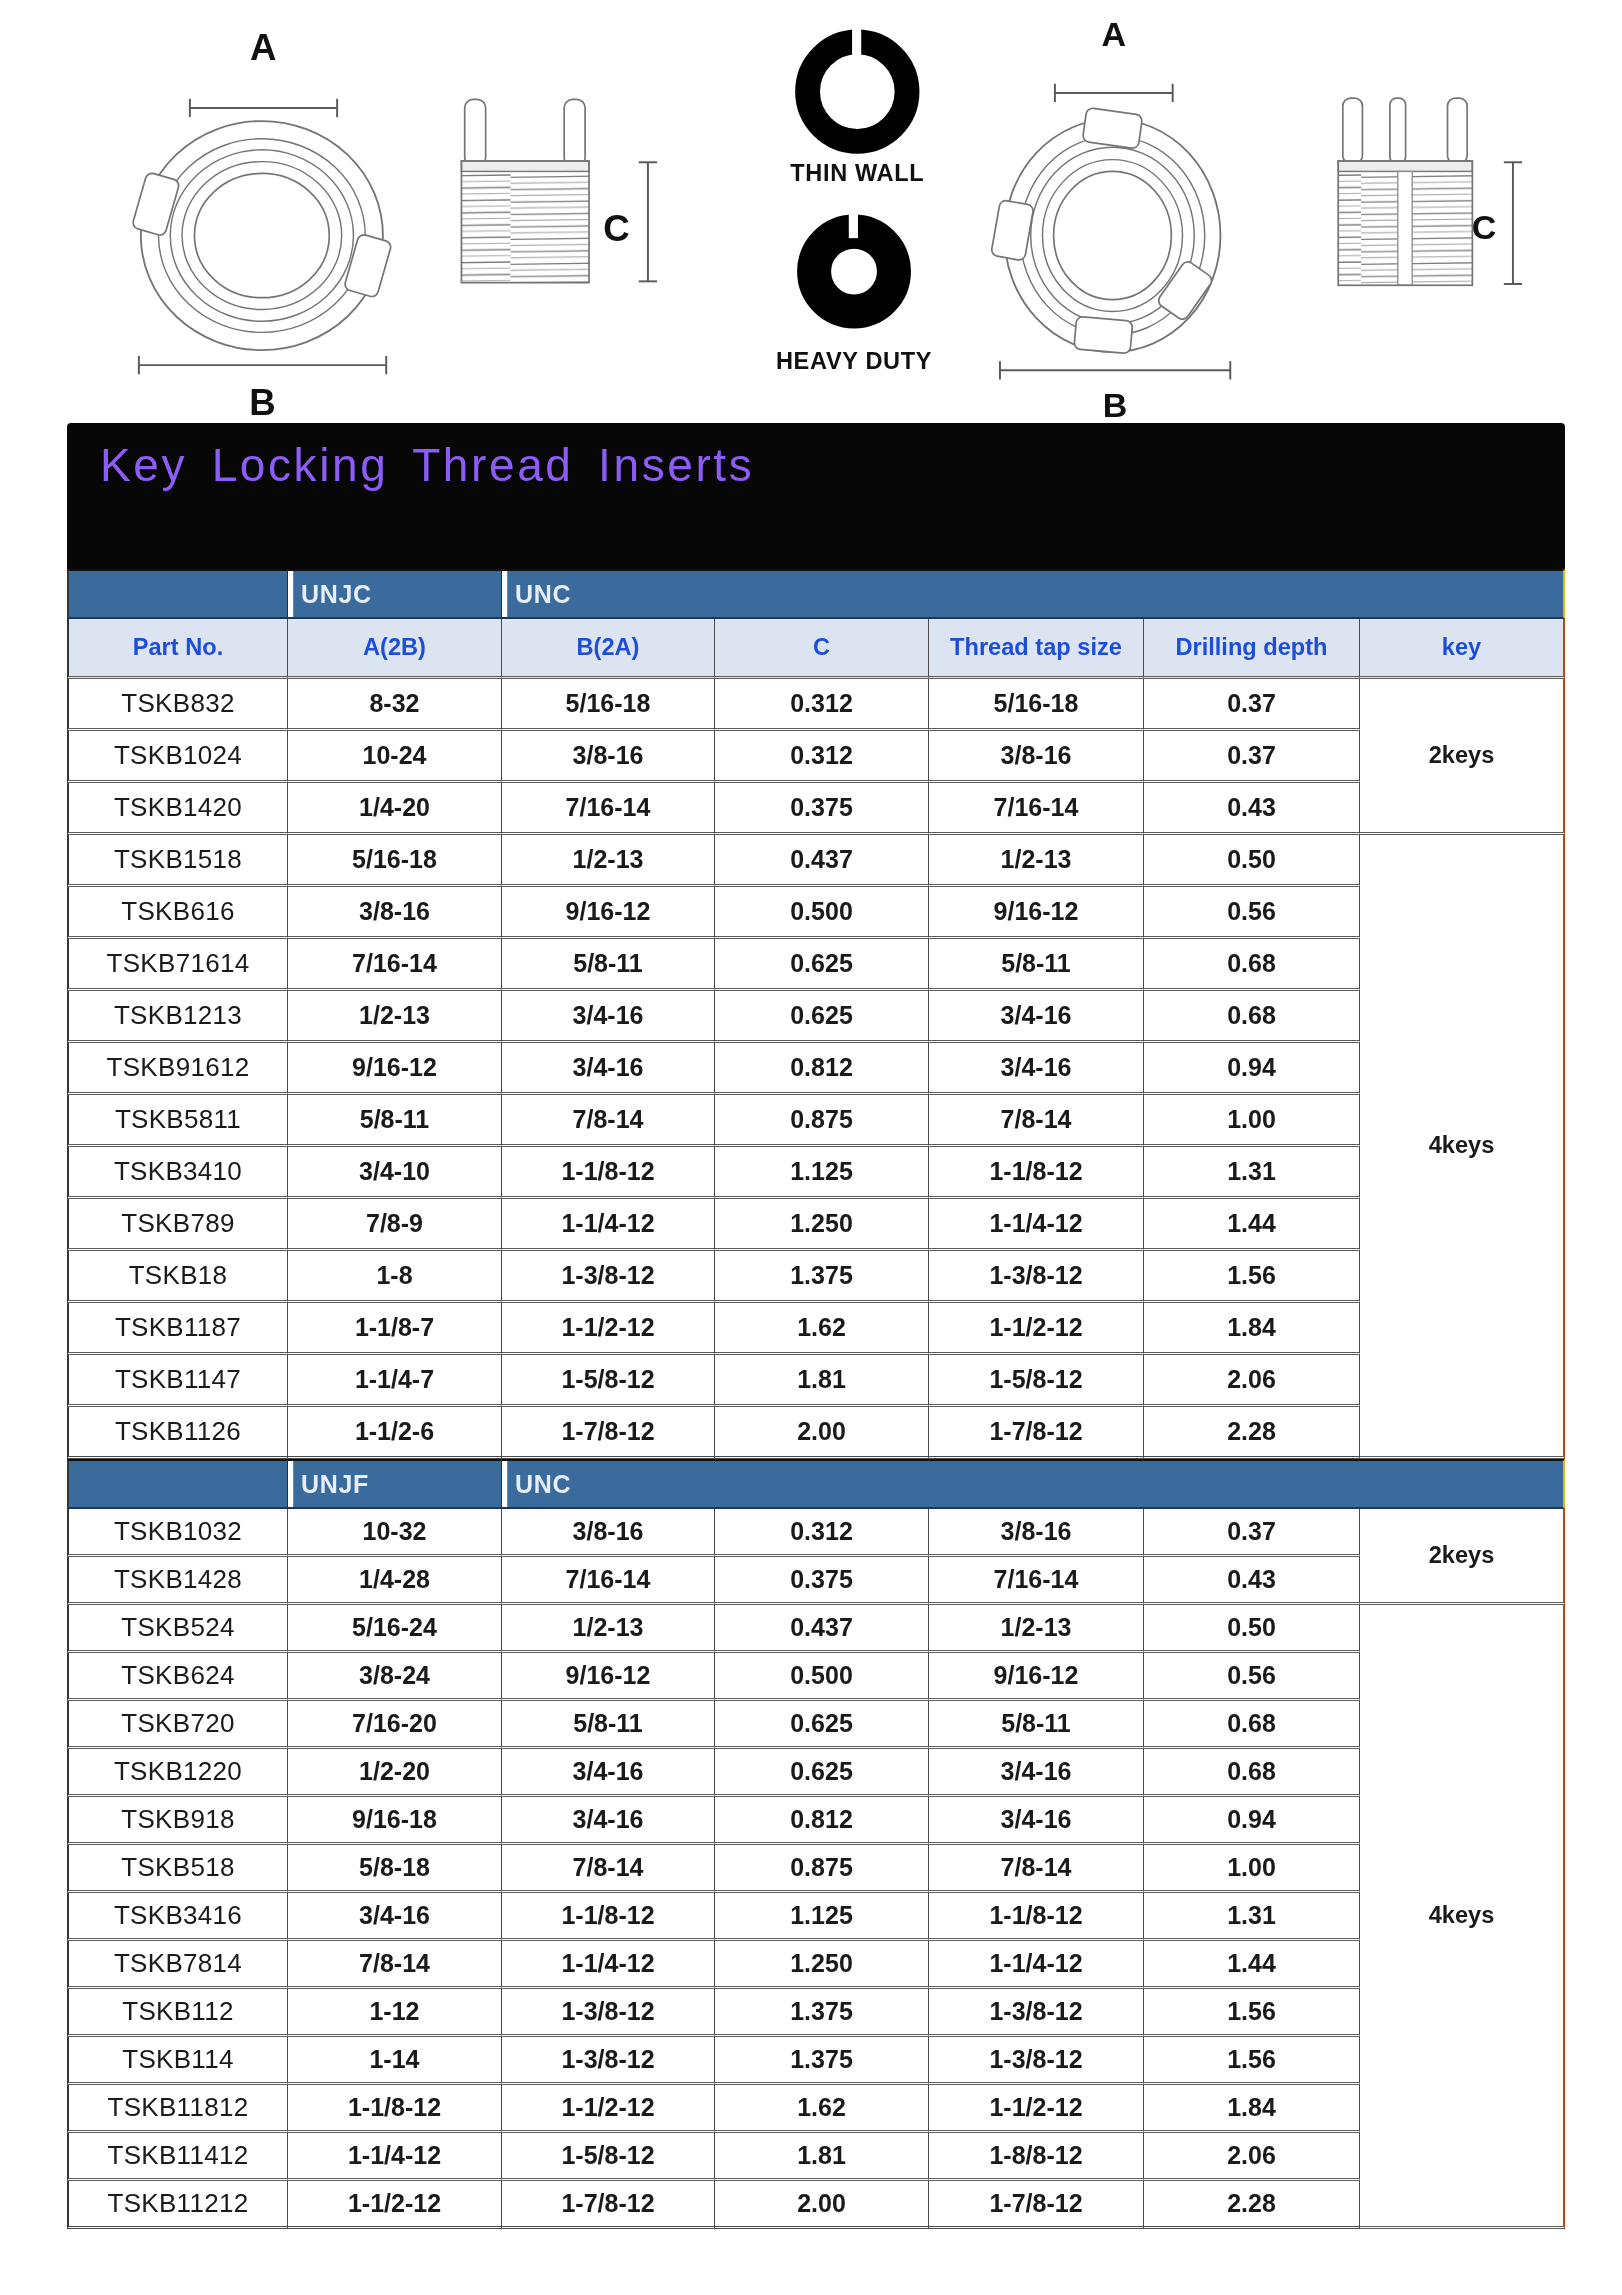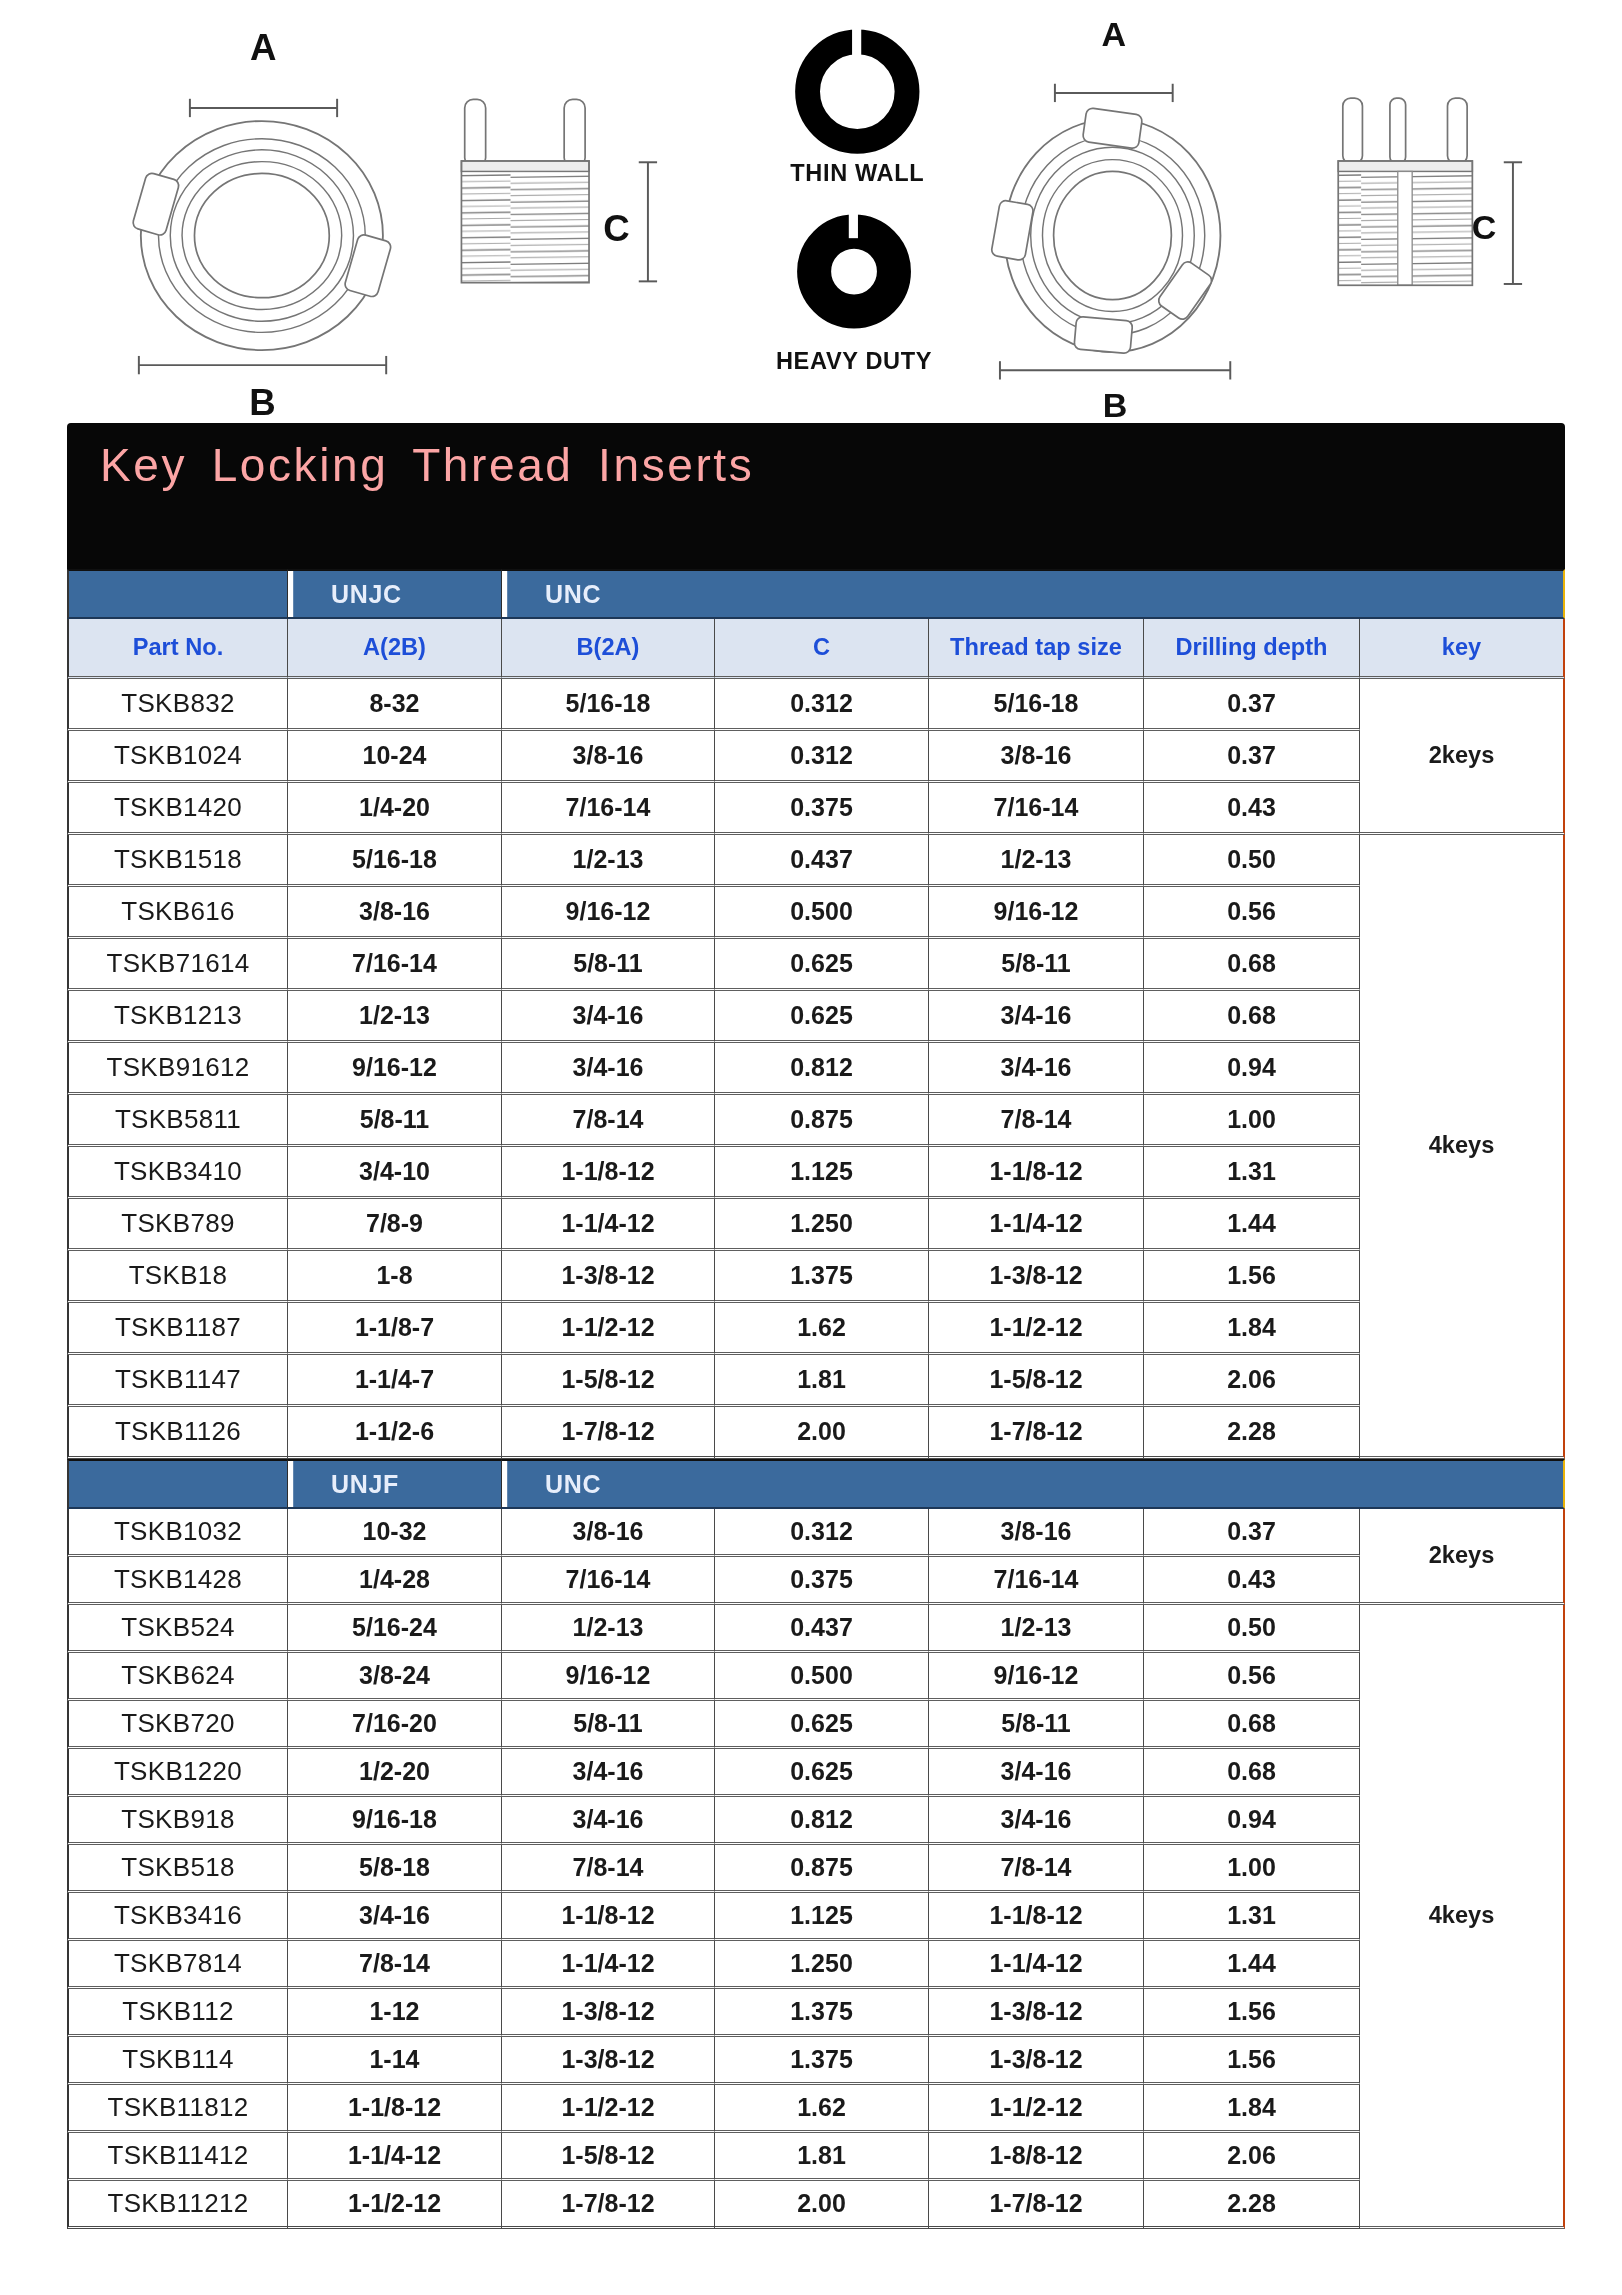--- a/index.html
+++ b/index.html
@@ -5,32 +5,32 @@
   html,body{margin:0;padding:0;background:#ffffff;}
   body{width:1623px;height:2295px;font-family:"Liberation Sans",sans-serif;-webkit-font-smoothing:antialiased;}
   .page{position:relative;width:1623px;height:2295px;background:#ffffff;overflow:hidden;}
 
   
   .drawings{position:absolute;left:0;top:0;width:1623px;height:424px;}
 
   
   .banner{position:absolute;left:67px;top:423px;width:1498px;height:147px;background:#070707;
           box-sizing:border-box;padding:13px 0 0 33px;border-radius:3.9px 3.9px 0 0;}
-  .banner .line{color:#fca5a5;font-size:46px;font-weight:400;letter-spacing:2.6px;word-spacing:9.2px;
+  .banner .line{color:#8b5cf6;font-size:46px;font-weight:400;letter-spacing:2.6px;word-spacing:9.2px;
                 line-height:58px;white-space:nowrap;}
 
   
   table.spec{position:absolute;left:67px;top:569px;width:1498px;border-collapse:separate;border-spacing:0;
              table-layout:fixed;}
   td{box-sizing:border-box;text-align:center;vertical-align:middle;overflow:hidden;padding:0;}
 
   .band-cell{background:#3b6a9d;border-top:2px solid #101010;border-bottom:2.6px solid #1d3757;height:50px;}
   .band-empty{border-left:2px solid #353535;border-right:1.3px solid #2d2d2d;}
   .band-label{box-shadow:inset 5.2px 0 0 #ffffff;border-right:1.3px solid #2d2d2d;color:#e7eefb;text-align:left;
-              padding-left:43px;font-size:25px;font-weight:600;letter-spacing:0.7px;}
+              padding-left:13px;font-size:25px;font-weight:600;letter-spacing:0.7px;}
   .band-last{border-right:2px solid #eab308;}
 
   .header-cell{background:#dce4f1;border-right:1.3px solid #4a4a4a;border-bottom:3.3px double #5e5e5e;
                height:60px;font-size:23.6px;font-weight:600;color:#1d4ed8;}
 
   .data-cell{background:#ffffff;border-right:1.3px solid #4a4a4a;border-bottom:3.3px double #5e5e5e;
              font-size:25px;font-weight:600;color:#1a1a1a;}
   tr.sec0 .data-cell{height:52px;}
   tr.sec1 .data-cell{height:48px;}
   .col-part{font-size:26px;font-weight:400;letter-spacing:0.3px;}

